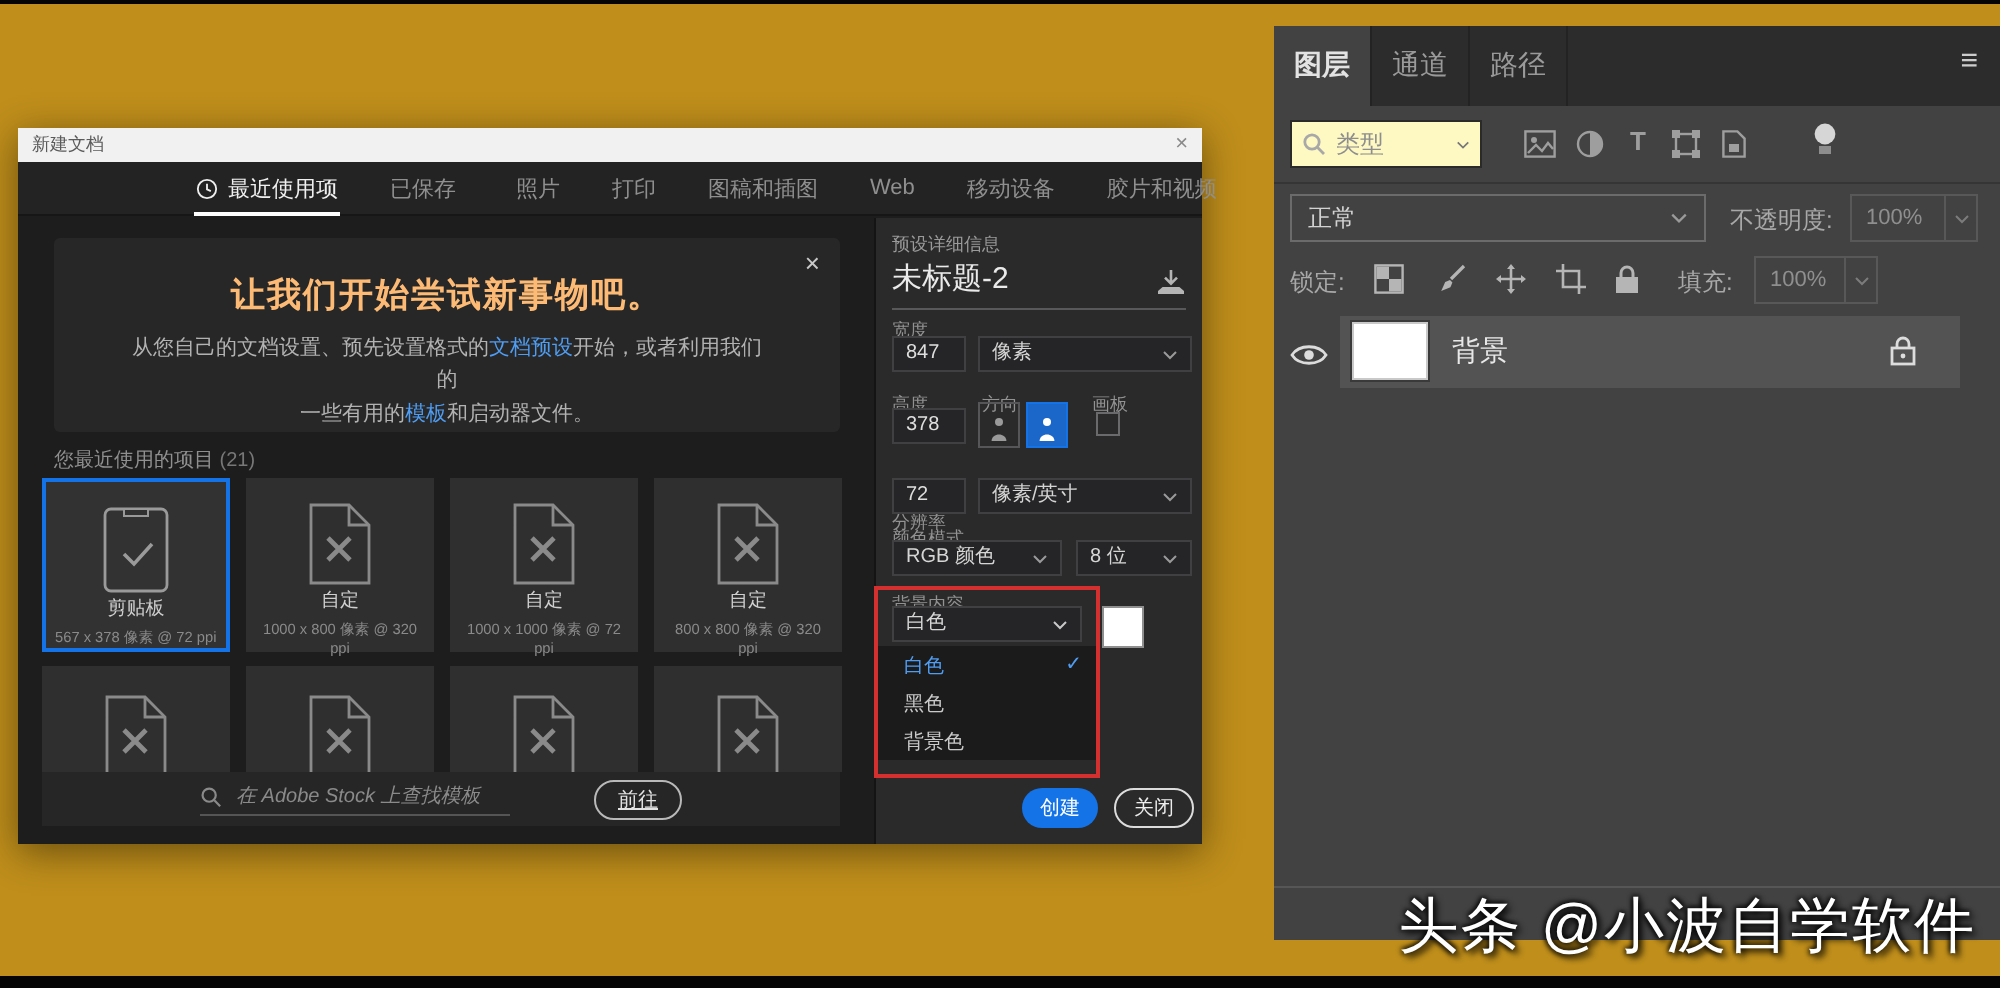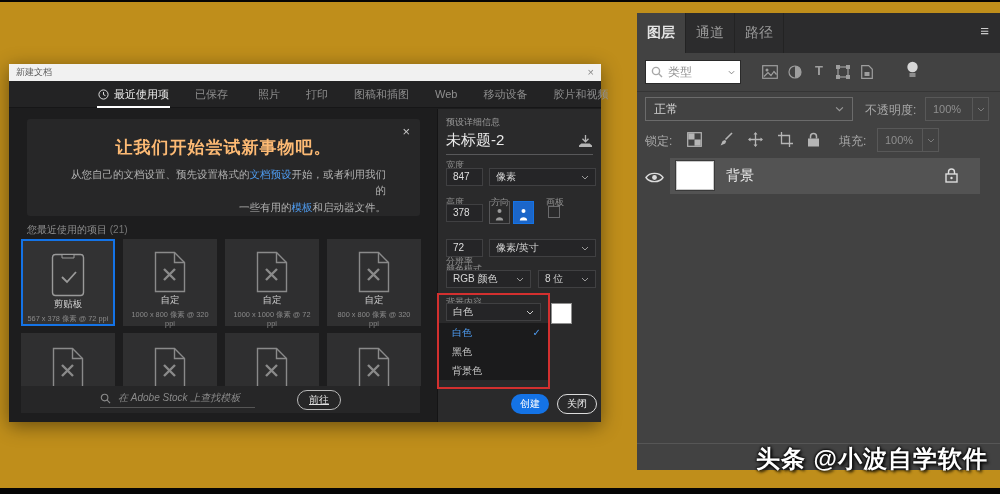--- a/index.html
+++ b/index.html
@@ -45,21 +45,21 @@
   .dlg-main { position:relative; width:428px; background:#1d1d1e; }
   .preset-panel { position:relative; flex:1; background:#2a2a2b; border-left:1px solid #141415; }
 
   
   .hero {
     position:absolute; left:18px; top:10px; width:393px; height:97px;
     background:#272728; border-radius:3px;
   }
   .hero .hero-close { position:absolute; right:10px; top:5px; font-size:13px; color:#c9c9c9; }
   .hero h1 { margin-top:17px; text-align:center; font-size:17px; font-weight:bold; color:#fdba74; letter-spacing:1px; }
-  .hero p { margin-top:7px; padding:0 34px; text-align:right; font-size:10.5px; line-height:1.55; color:#b2b2b2; }
+  .hero p { margin-top:7px; padding:0 34px; text-align:center; font-size:10.5px; line-height:1.55; color:#b2b2b2; }
   .hero a { color:#4f9df2; text-decoration:none; }
 
   .recent-label { position:absolute; left:18px; top:114px; font-size:10px; color:#8f8f8f; }
   .recent-label b { font-weight:normal; color:#777; }
 
   .cards-row { position:absolute; left:12px; display:flex; gap:8px; }
   .cards-row.r1 { top:130px; }
   .cards-row.r2 { top:224px; height:53px; overflow:hidden; }
   .card {
     width:94px; height:87px; background:#2f2f30; border:1px solid #2f2f30;
@@ -125,21 +125,21 @@
   .lp-tabstrip { position:relative; height:40px; background:#2c2c2d; display:flex; }
   .lp-tab {
     min-width:46px; padding:0 10px; display:flex; align-items:center; justify-content:center;
     font-size:14px; color:#9a9a9a; border-right:1px solid #232323;
   }
   .lp-tab.active { background:#424242; color:#e3e3e3; font-weight:bold; }
   .lp-menu { position:absolute; right:11px; top:9px; font-size:15px; color:#cccccc; }
 
   .kind-box {
     position:absolute; left:8px; top:47px; width:96px; height:24px;
-    background:#ffffff; border:1px solid #2a2a2a; display:flex; align-items:center;
+    background:#fef9c3; border:1px solid #2a2a2a; display:flex; align-items:center;
     gap:5px; padding:0 5px; color:#8e8e8e;
   }
   .kind-box .kind-txt { font-size:12px; color:#8e8e8e; flex:1; }
   .f-ico { position:absolute; top:52px; color:#9e9e9e; }
   .lp-sep { position:absolute; left:0; right:0; border-top:1px solid #353535; }
 
   .blend-select {
     position:absolute; left:8px; top:84px; width:208px; height:24px;
     border:1px solid #6b6b6b; color:#d2d2d2; font-size:12px;
     display:flex; align-items:center; justify-content:space-between; padding:0 8px;
@@ -158,21 +158,21 @@
   .layer-row {
     position:absolute; left:33px; top:145px; width:310px; height:36px;
     background:#535353; display:flex; align-items:center;
   }
   .layer-thumb { position:absolute; left:6px; top:3px; width:38px; height:29px; background:#ffffff; border:1px solid #c9c9c9; box-shadow:0 0 0 1px #3a3a3a; }
   .layer-name { position:absolute; left:56px; font-size:14px; color:#e8e8e8; }
   .layer-lock { position:absolute; right:22px; top:9px; color:#dddddd; }
 
   .watermark {
     position:absolute; right:12px; top:443px; z-index:10;
-    font-size:24px; font-weight:bold; color:#ffffff; letter-spacing:1px;
+    font-size:30px; font-weight:normal; color:#ffffff; letter-spacing:1px;
     text-shadow:2px 2px 3px rgba(0,0,0,.85), -1px -1px 2px rgba(0,0,0,.55), 1px -1px 2px rgba(0,0,0,.55), -1px 1px 2px rgba(0,0,0,.55);
     white-space:nowrap;
   }
   svg { display:block; }
 </style>
 </head>
 <body>
 
 <div class="edge-strip top"></div>
 <div class="edge-strip bottom"></div>

